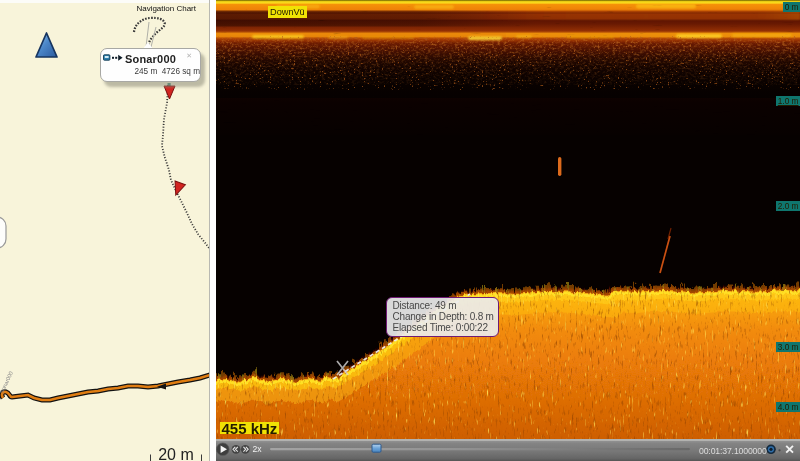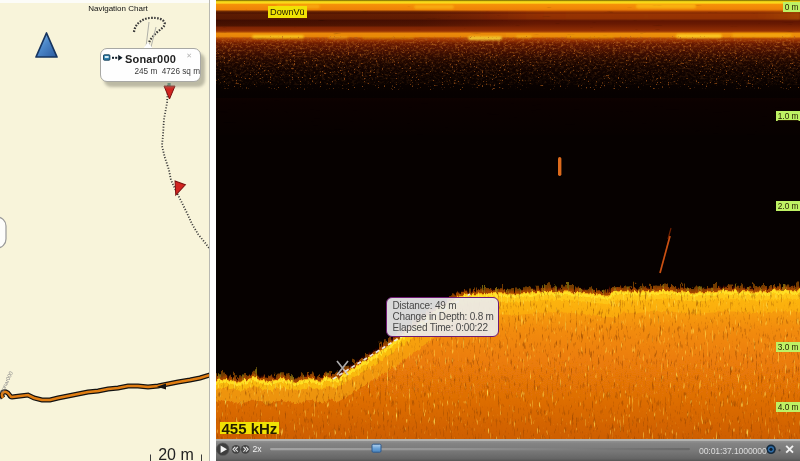--- a/index.html
+++ b/index.html
@@ -1,27 +1,27 @@
 <!DOCTYPE html>
 <html><head>
 <meta charset="utf-8">
 <style>
   html,body{margin:0;padding:0;}
   #app{position:relative;width:800px;height:461px;background:#000;overflow:hidden;
        font-family:"Liberation Sans", sans-serif;}
   #chart{position:absolute;left:0;top:0;width:210px;height:461px;background:#f8f4da;}
   #charttop{position:absolute;left:0;top:0;width:210px;height:3px;background:#fcfcf8;}
-  #navtitle{position:absolute;top:4px;left:0;width:196px;text-align:center;font-size:8px;color:#111;padding-left:20px;}
+  #navtitle{position:absolute;top:4px;left:0;width:196px;text-align:right;font-size:8px;color:#111;}
   #divider{position:absolute;left:209px;top:0;width:7px;height:461px;background:#ffffff;
            border-left:1px solid #b9b9b2;box-sizing:border-box;}
   #sonar{position:absolute;left:216px;top:0;width:584px;height:439px;background:#060100;overflow:hidden;}
   #bar{position:absolute;left:216px;top:439px;width:584px;height:22px;
        background:linear-gradient(#a8a8a8 0,#929292 8%,#848484 20%,#787878 55%,#666666 88%,#555555 100%);text-align:center;}
   .ylab{position:absolute;background:#f0e204;color:#241c00;line-height:11px;padding:0.5px 2px;}
-  .dlab{position:absolute;right:0;background:#bef264;color:#241c00;font-size:8.3px;line-height:8.5px;
+  .dlab{position:absolute;right:0;background:#0f766e;color:#241c00;font-size:8.3px;line-height:8.5px;
         padding:0.5px 1.5px 1px 2px;text-align:right;}
   #sontip{position:absolute;left:170px;top:297px;background:rgba(236,236,236,0.92);
           border:1px solid #701a75;border-radius:6px;font-size:10px;color:#484848;line-height:11.3px;letter-spacing:-0.2px;
           padding:1.5px 4.5px 3px 5.5px;white-space:nowrap;}
   #mtip{position:absolute;left:100px;top:48px;width:101px;height:34px;background:#fefefe;
         border:1px solid #a8a8a4;border-radius:7px;box-shadow:4px 5px 3px rgba(148,146,128,0.6);
         text-align:center;box-sizing:border-box;}
   #mtip .t1{font-size:11px;font-weight:bold;color:#1e1e1e;margin-top:4px;letter-spacing:0.2px;}
   #mtip .t2{font-size:8.2px;color:#383838;margin-top:2px;text-align:right;}
   #mtipx{position:absolute;right:8px;top:3px;color:#b5b5b5;font-size:7px;}
@@ -256,21 +256,21 @@
     </g>
 
     <path d="M117,379 L254,294" stroke="rgba(240,240,240,0.92)" stroke-width="1.7" stroke-dasharray="4 3.2"></path>
     <path d="M121,361 L132,375 M132,361 L121,375" stroke="rgba(218,218,218,0.78)" stroke-width="1.7"></path>
   </svg>
 
   
   <div class="ylab" style="left:4px;top:6px;font-size:9.2px;margin-left:48px;">DownVü</div>
   <div class="ylab" style="left:4px;top:422px;font-size:15px;font-weight:bold;padding:0.5px 1.5px;">455 kHz</div>
   <div class="dlab" style="top:2px;">0 m</div>
-  <div class="dlab" style="top:111px;text-decoration:underline;">1.0 m</div>
+  <div class="dlab" style="top:96px;text-decoration:underline;">1.0 m</div>
   <div class="dlab" style="top:201px;">2.0 m</div>
   <div class="dlab" style="top:297px;margin-top:45px;">3.0 m</div>
   <div class="dlab" style="top:402px;">4.0 m</div>
   <div id="sontip">Distance: 49 m<br>Change in Depth: 0.8 m<br>Elapsed Time: 0:00:22</div>
   </div>
 
   <div id="bar">
     <svg width="584" height="22" viewBox="0 0 584 22">
       <rect x="0" y="0" width="584" height="2" fill="#b2b2b0"></rect>
       <circle cx="6.8" cy="10.3" r="6.3" fill="#3e3e3e" stroke="#5a5a5a" stroke-width="0.7"></circle>

